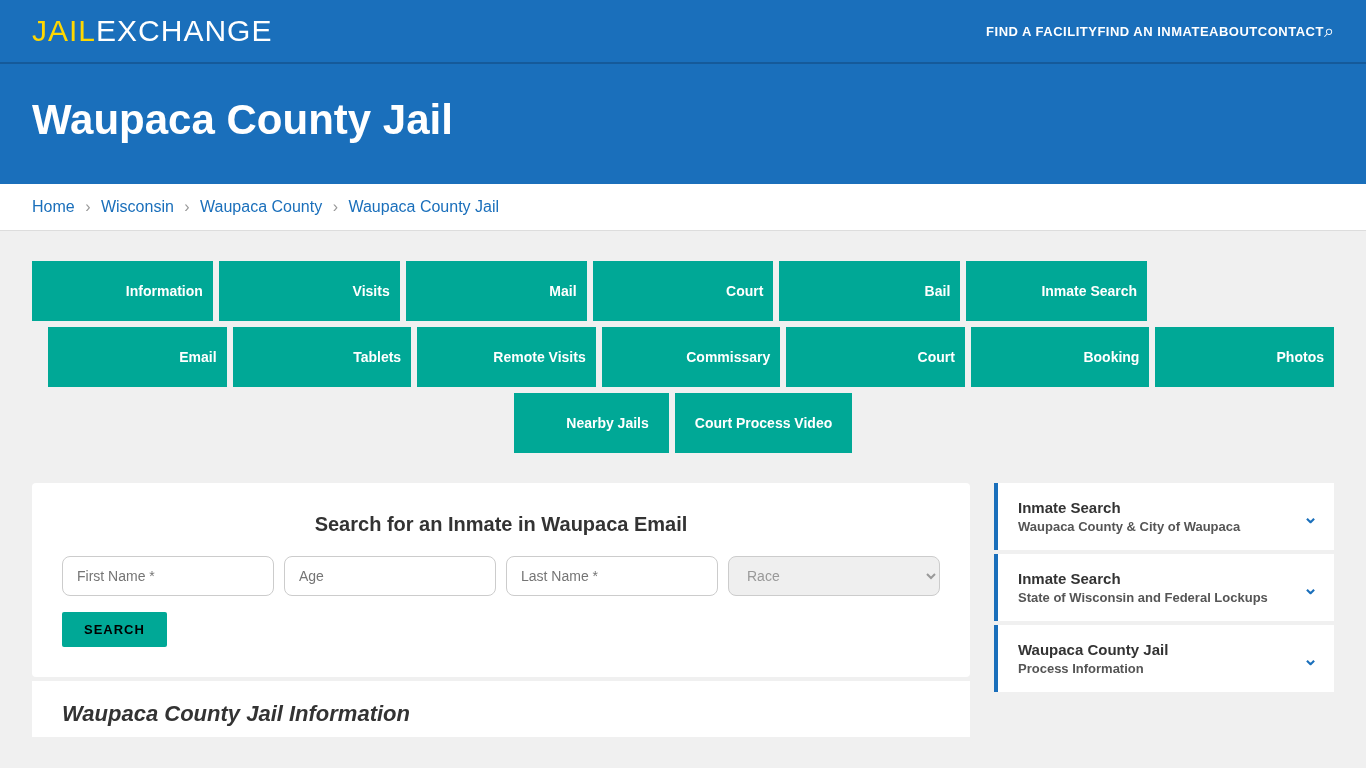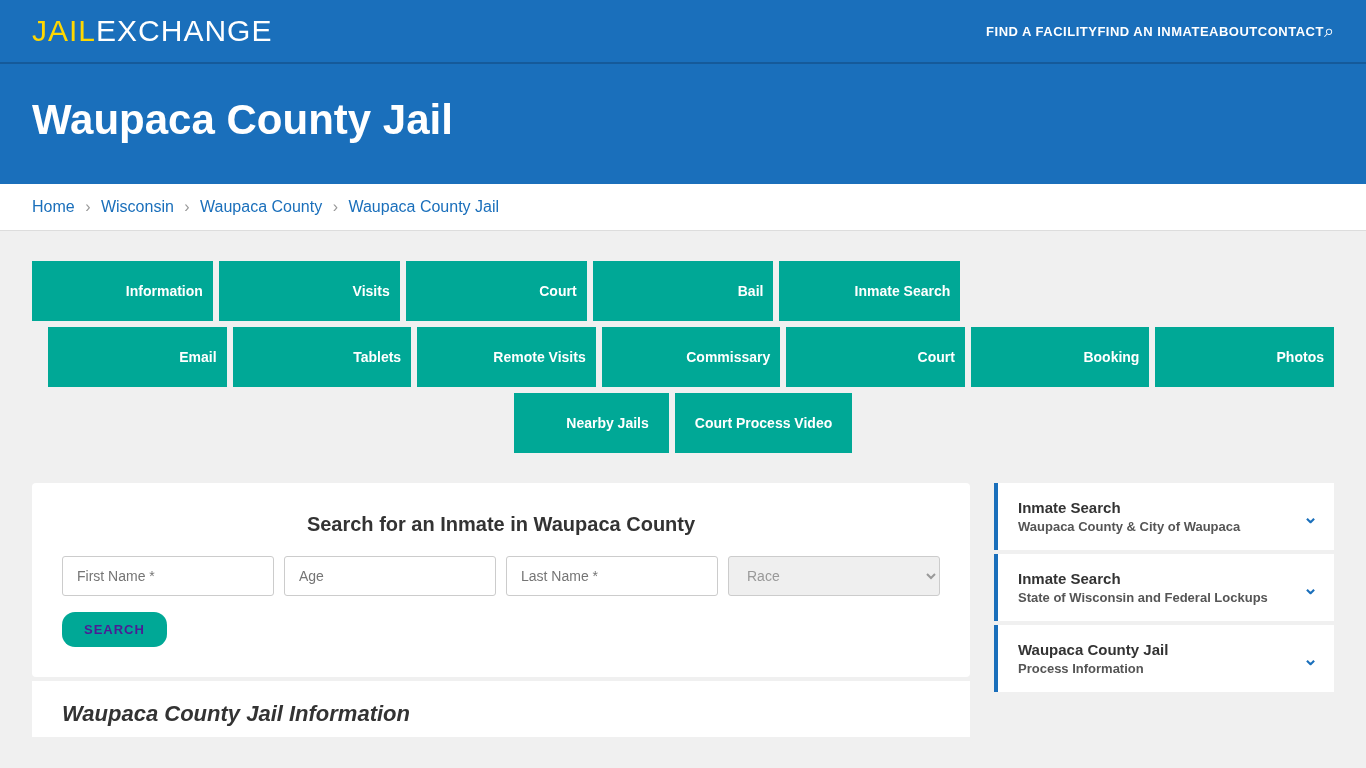--- a/index.html
+++ b/index.html
@@ -134,35 +134,35 @@
     .search-fields {
       display: flex;
       gap: 10px;
       flex-wrap: wrap;
       margin-bottom: 16px;
     }
     .search-fields input, .search-fields select {
       border: 1px solid #ccc;
       padding: 10px 14px;
       font-size: 14px;
-      border-radius: 3px;
+      border-radius: 8px;
       flex: 1;
       min-width: 100px;
       color: #999;
     }
     .search-btn {
       background: #00a896;
-      color: #4c1d95;
+      color: #000000;
       border: none;
       padding: 10px 22px;
       font-size: 13px;
       font-weight: 700;
       letter-spacing: 1px;
       text-transform: uppercase;
-      border-radius: 13px;
+      border-radius: 2px;
       cursor: pointer;
     }
 
     
     .sidebar {
       width: 340px;
       flex-shrink: 0;
     }
     .sidebar-item {
       background: #fff;
@@ -234,20 +234,21 @@
   <a href="#">Waupaca County</a>
   <span class="sep">›</span>
   <a href="#">Waupaca County Jail</a>
 </div>
 
 <div class="main-content">
 
   <div class="btn-grid">
     <button class="jail-btn">Information</button>
     <button class="jail-btn">Visits</button>
+    <button class="jail-btn">Mail</button>
     <button class="jail-btn">Court</button>
     <button class="jail-btn">Bail</button>
     <button class="jail-btn">Inmate Search</button>
   </div>
 
   <div class="btn-grid-row2">
     <button class="jail-btn">Email</button>
     <button class="jail-btn">Tablets</button>
     <button class="jail-btn">Remote Visits</button>
     <button class="jail-btn">Commissary</button>
@@ -258,21 +259,21 @@
 
   <div class="btn-grid-row3">
     <button class="jail-btn jail-btn-wide">Nearby Jails</button>
     <button class="jail-btn jail-btn-wide">Court Process Video</button>
   </div>
 
   <div class="bottom-section">
 
     <div style="flex:1; min-width:0;">
       <div class="search-panel">
-        <h2>Search for an Inmate in Waupaca County</h2>
+        <h2>Search for an Inmate in Waupaca Email</h2>
         <div class="search-fields">
           <input type="text" placeholder="First Name *" style="">
           <input type="text" placeholder="Age" style="">
           <input type="text" placeholder="Last Name *" style="">
           <select>
             <option>Race</option>
             <option>White</option>
             <option>Black</option>
             <option>Hispanic</option>
             <option>Asian</option>

